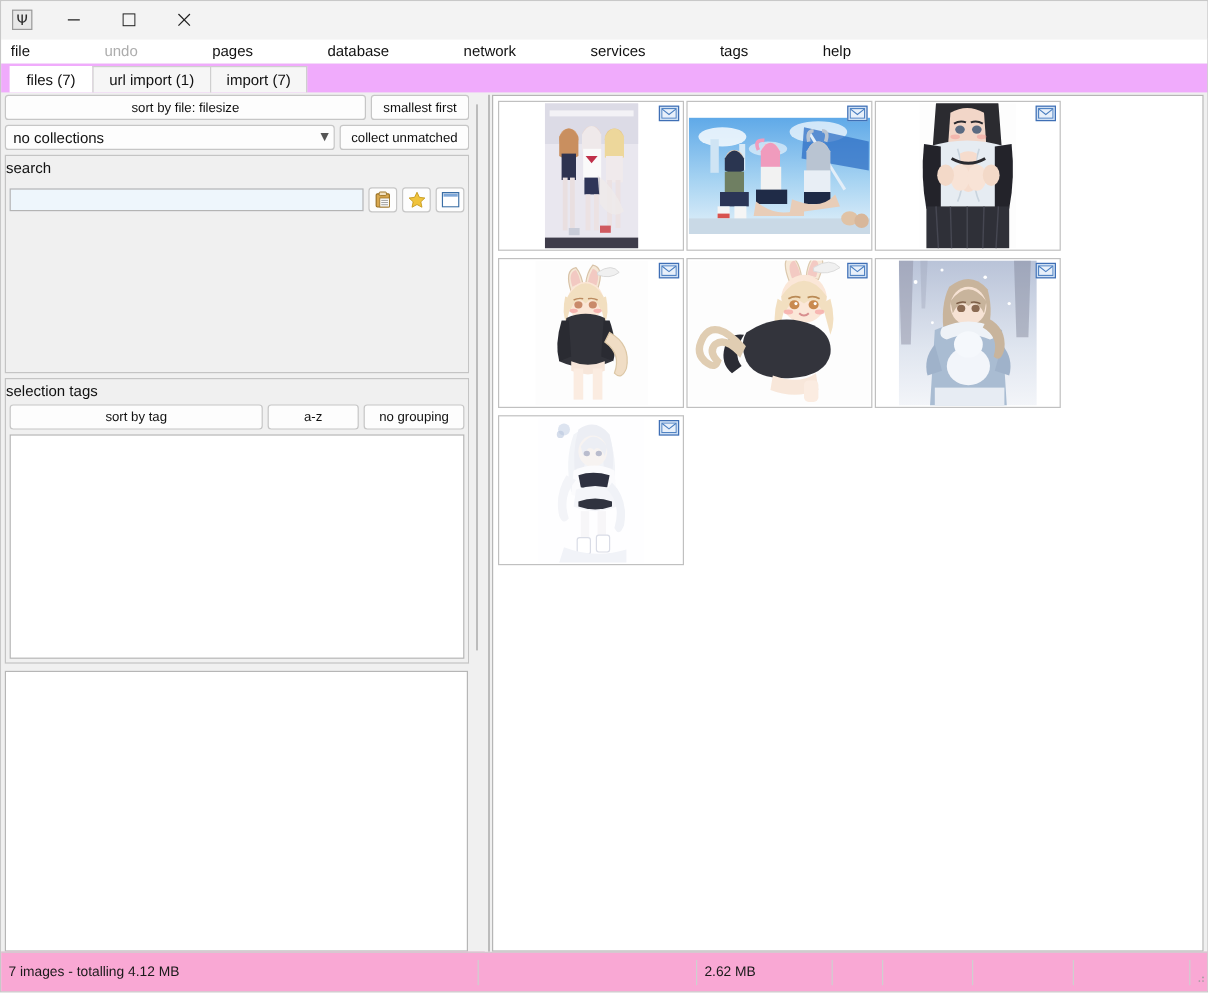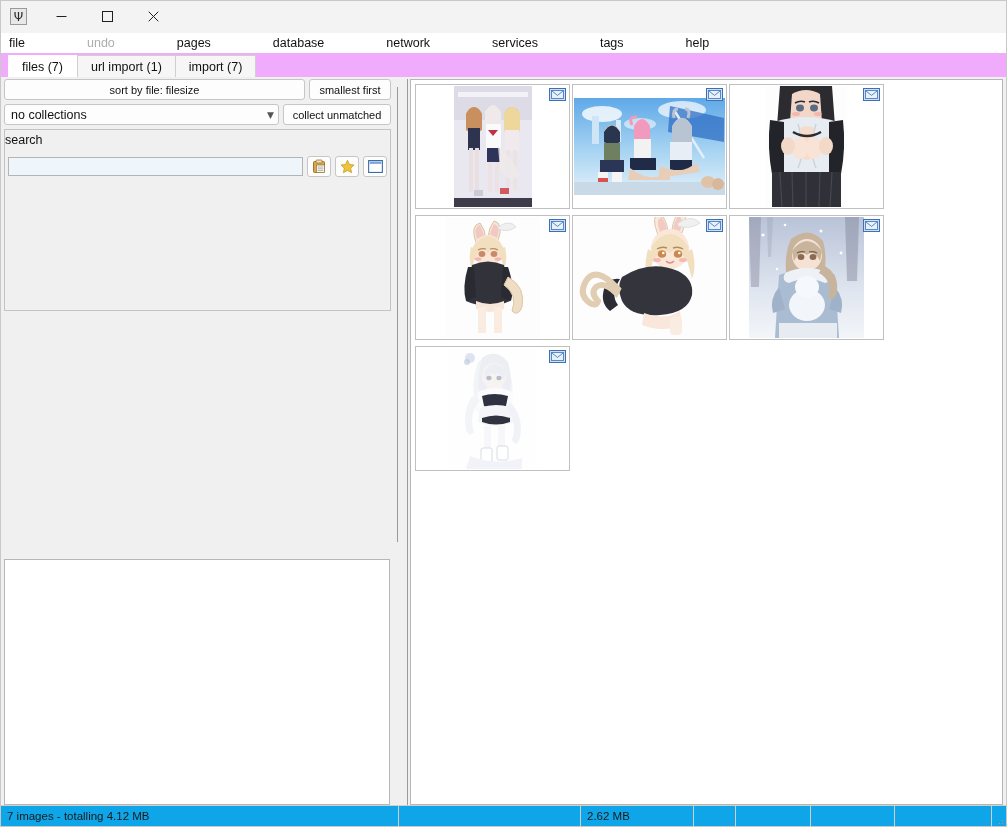--- a/index.html
+++ b/index.html
@@ -333,23 +333,23 @@
     background: #cfe0f4;
     box-sizing: border-box;
     display: flex;
     align-items: center;
     justify-content: center;
   }
   .inbox-badge svg { display: block; }
 
   
   #status-bar {
-    height: 21px;
+    height: 33px;
     min-height: 21px;
-    background: #0ea5e9;
+    background: #f9a8d4;
     border-top: 1px solid #cfcfcf;
     display: flex;
     align-items: center;
     font-size: 11.5px;
     color: #1a1a1a;
     box-sizing: border-box;
   }
   .status-cell {
     height: 21px;
     display: flex;
@@ -462,20 +462,29 @@
               </div>
               <div class="icon-btn">
                 <svg width="15" height="13" viewBox="0 0 16 14">
                   <rect x="0.6" y="0.6" width="14.8" height="12.8" fill="#ffffff" stroke="#3a6ea5" stroke-width="1.2"></rect>
                   <rect x="1.6" y="1.6" width="12.8" height="2.6" fill="#7ea7d8"></rect>
                 </svg>
               </div>
             </div>
           </div>
 
+          <div class="groupbox" style="flex:1; margin-top:4px;">
+            <div class="groupbox-title">selection tags</div>
+            <div class="row-btns" style="margin:0 3px 4px 3px;">
+              <div class="btn" style="flex:1;">sort by tag</div>
+              <div class="btn" style="width:76px;">a-z</div>
+              <div class="btn" style="width:84px;">no grouping</div>
+            </div>
+            <div class="listbox" style="margin-bottom:3px;"></div>
+          </div>
 
         </div>
         <div id="left-scroll-track">
           <div id="left-scroll-thumb"></div>
         </div>
       </div>
 
       <div id="left-hsplit"></div>
 
       <div id="preview-panel"></div>

